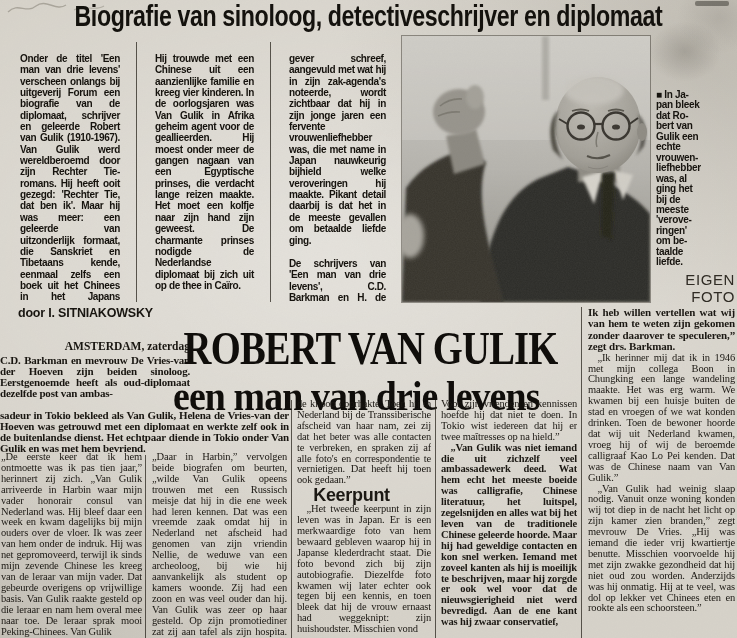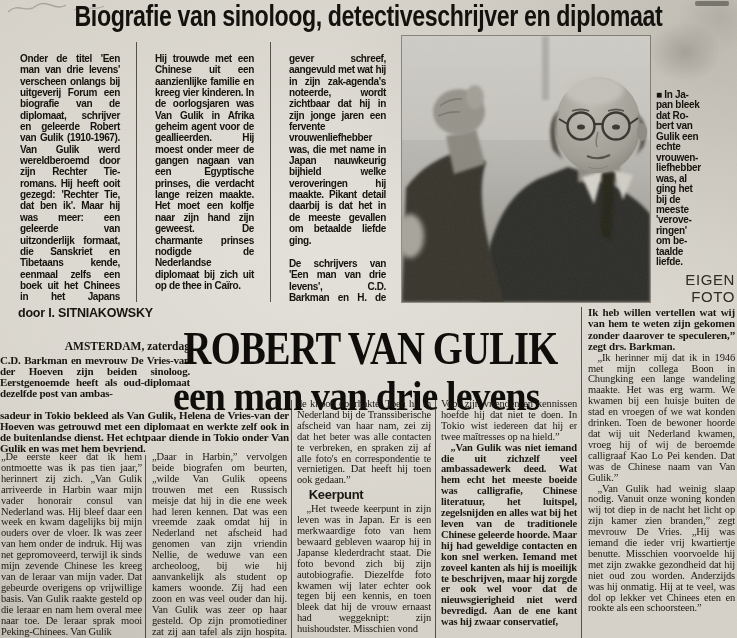--- a/index.html
+++ b/index.html
@@ -68,21 +68,21 @@
   .main-headline .l2>span{display:inline-block; transform:scaleX(.88); transform-origin:50% 50%; letter-spacing:-1px;}
   
   .body-col{
     font-family:"Liberation Serif",serif; font-size:10.5px; line-height:10.9px;
     letter-spacing:-0.15px; text-align:justify; overflow:hidden; hyphens:auto; color:#1a1712;
   }
   .body-col p{margin:0;}
   .body-col p + p{text-indent:0.9em;}
   .indent{text-indent:0.9em;}
   .bold-par{font-weight:700;}
-  .subhead{font-family:"Liberation Sans",sans-serif; font-weight:700; font-size:13px;
+  .subhead{font-family:"Liberation Sans",sans-serif; font-weight:700; font-size:18px;
     letter-spacing:-0.3px; margin:0; padding:4px 0 3px 0; text-indent:0;}
   
   .grain{left:0;top:0;width:737px;height:638px;pointer-events:none;opacity:.45;}
 </style>
 </head>
 <body>
 
 <div class="page">
 
   <svg class="abs scan-scribble" width="120" height="16" viewBox="0 0 120 16">

